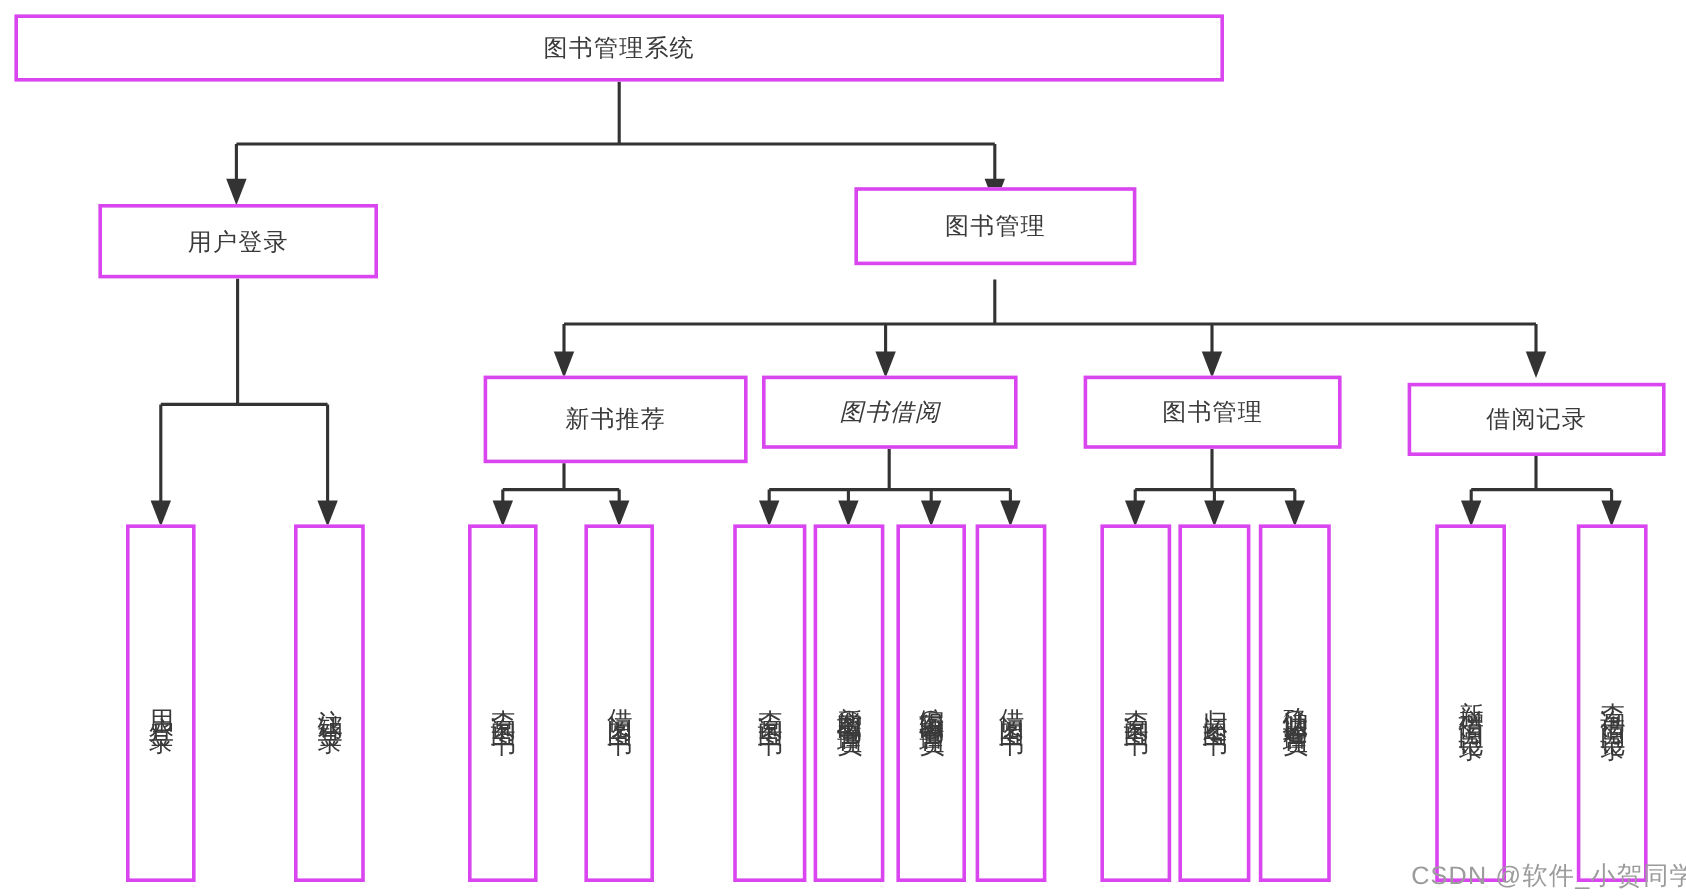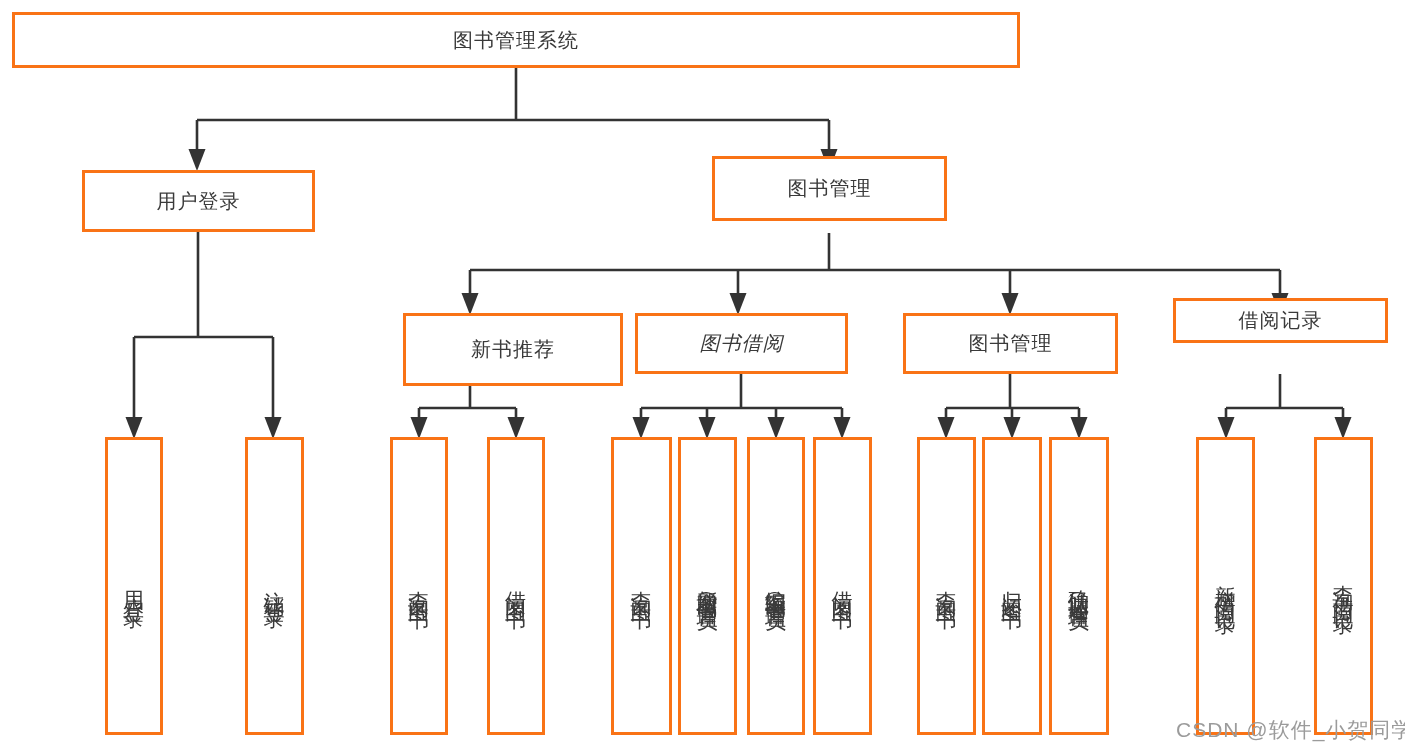--- a/index.html
+++ b/index.html
@@ -10,21 +10,21 @@
     background: #ffffff;
     font-family: "Liberation Sans", "DejaVu Sans", sans-serif;
     color: #3a3a3a;
     overflow: hidden;
   }
   .edges { position: absolute; left: 0; top: 0; z-index: 1; }
   .node {
     position: absolute;
     box-sizing: border-box;
     background: #ffffff;
-    border: 3px solid #f97316;
+    border: 3px solid #d946ef;
     display: flex;
     align-items: center;
     justify-content: center;
     z-index: 2;
   }
   .hnode { font-size: 20px; letter-spacing: 1px; }
   .vnode-text {
     writing-mode: vertical-rl;
     text-orientation: mixed;
     font-size: 21px;
@@ -96,21 +96,21 @@
   </svg>
 
   <div class="node hnode" style="left:12px; top:12px; width:1008px; height:56px;">图书管理系统</div>
 
   <div class="node hnode" style="left:82px; top:170px; width:233px; height:62px;">用户登录</div>
   <div class="node hnode" style="left:712px; top:156px; width:235px; height:65px;">图书管理</div>
 
   <div class="node hnode" style="left:360px; top:313px; width:220px; height:73px;margin-left:43px;">新书推荐</div>
   <div class="node hnode" style="left:635px; top:313px; width:213px; height:61px;font-style:italic;">图书借阅</div>
   <div class="node hnode" style="left:903px; top:313px; width:215px; height:61px;">图书管理</div>
-  <div class="node hnode" style="left:1173px; top:298px; width:215px; height:45px;">借阅记录</div>
+  <div class="node hnode" style="left:1173px; top:319px; width:215px; height:61px;">借阅记录</div>
 
   <div class="node" style="left:105px; top:437px; width:58px; height:298px;">
     <span class="vnode-text">用户登录</span>
   </div>
   <div class="node" style="left:245px; top:437px; width:59px; height:298px;">
     <span class="vnode-text">注销登录</span>
   </div>
 
   <div class="node" style="left:390px; top:437px; width:58px; height:298px;">
     <span class="vnode-text">查询图书</span>

